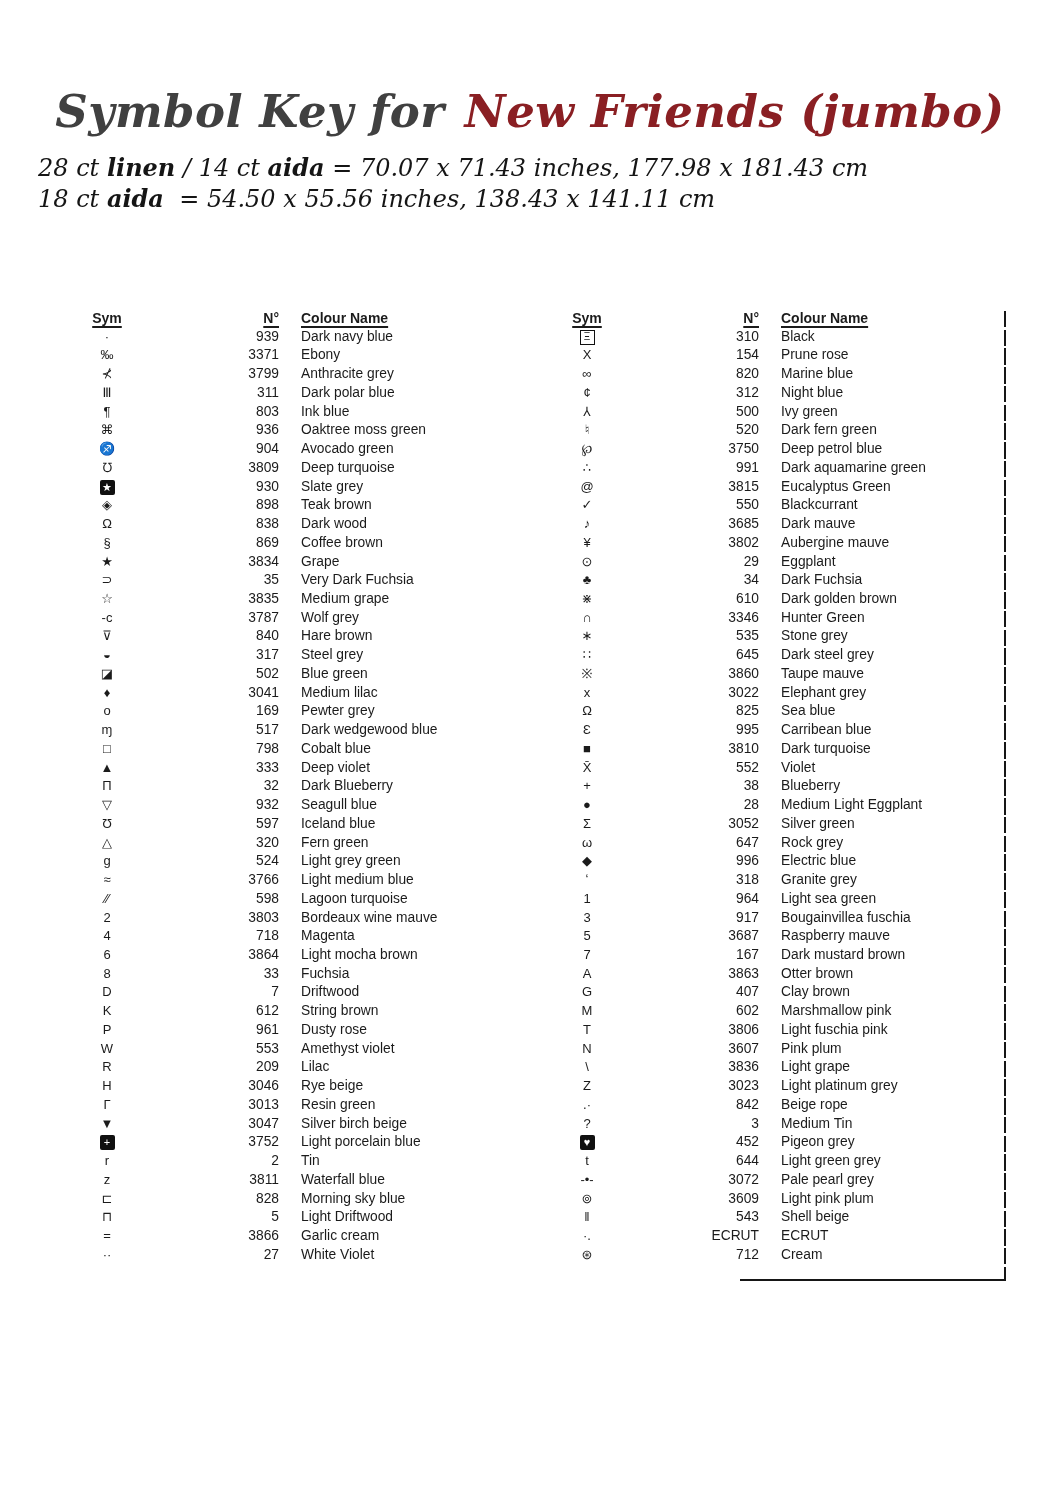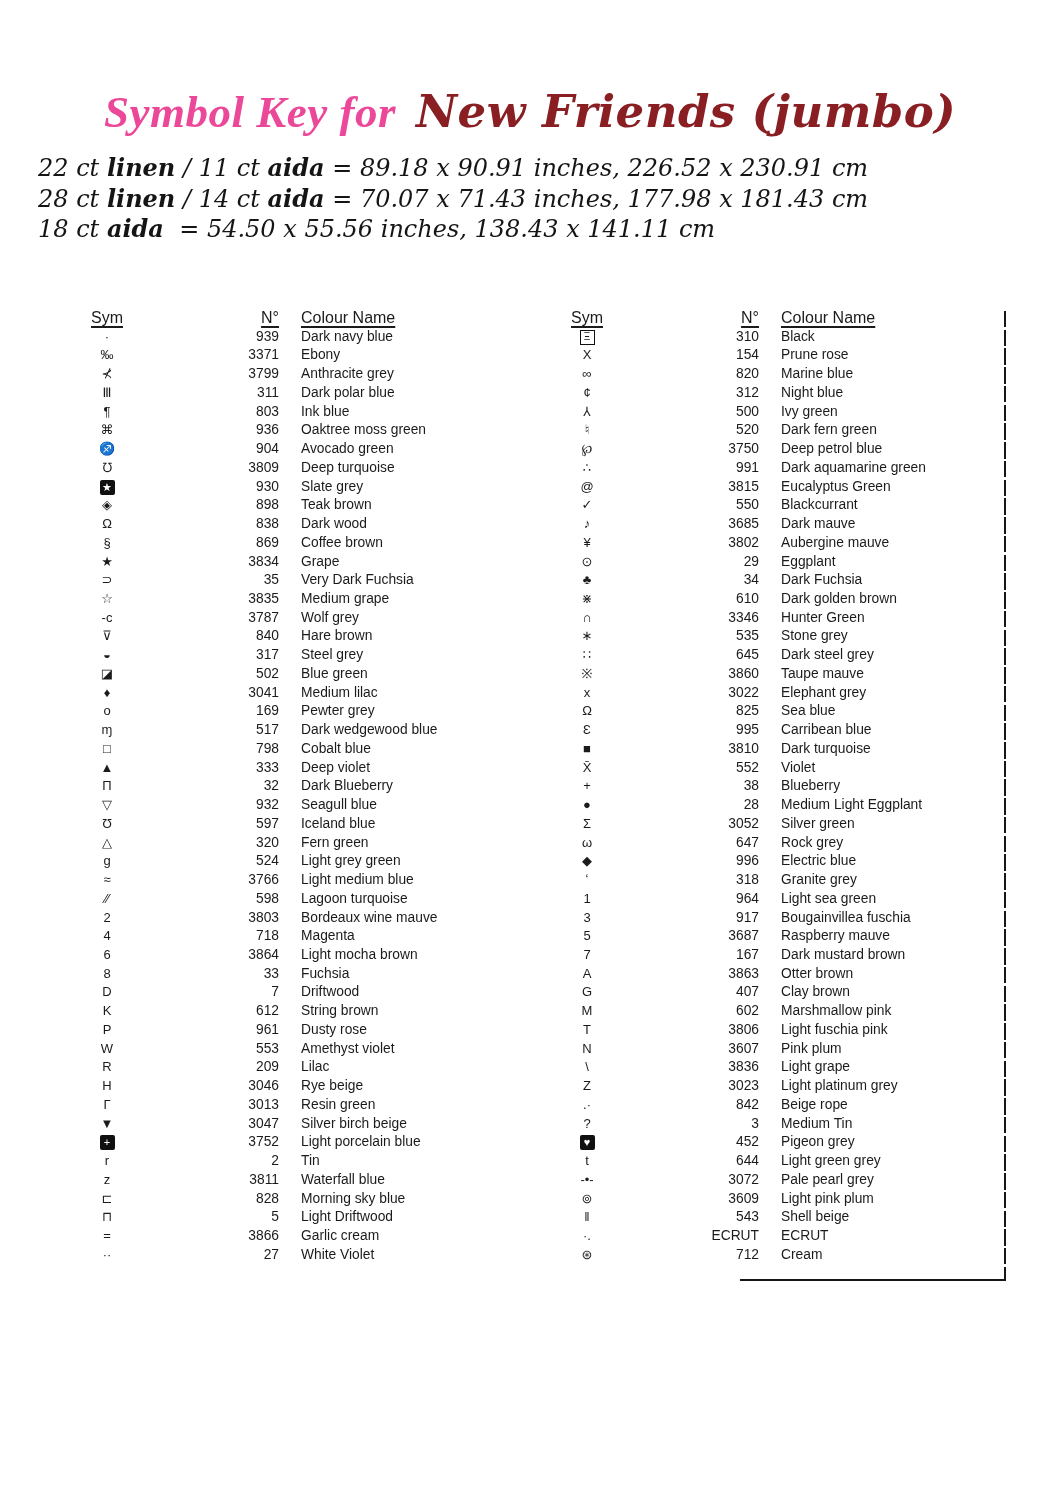--- a/index.html
+++ b/index.html
@@ -5,37 +5,37 @@
   html,body{margin:0;padding:0;}
   body{
     width:1060px;height:1500px;position:relative;background:#ffffff;
     font-family:"Liberation Sans",sans-serif;color:#1b1b1b;overflow:hidden;
   }
   .title-row{
     position:absolute;top:86px;left:0;width:1060px;text-align:center;
     font-family:"DejaVu Serif",serif;font-style:italic;font-weight:bold;
     font-size:45px;line-height:52px;white-space:nowrap;letter-spacing:0.5px;
   }
-  .title-black{color:#ec4899;font-family:Liberation Serif, serif;}
+  .title-black{color:#404040;}
   .title-red{margin-left:20px;font-style:italic;}
   .fabric{
     position:absolute;left:38px;top:153px;width:990px;
     font-family:"DejaVu Serif",serif;font-style:italic;font-size:24px;
     line-height:30.5px;color:#151515;
   }
   .fabric .fline{white-space:pre;}
   .fabric b{font-weight:bold;}
   .tbl{position:absolute;top:309px;font-size:13.8px;}
   .tbl-left{left:62px;width:470px;}
   .tbl-right{left:542px;width:462px;}
   .hdr-row,.row{
     display:grid;grid-template-columns:90px 105px 1fr;column-gap:22px;
     height:18.74px;line-height:18.74px;align-items:center;
   }
-  .hdr-row{font-weight:normal;font-size:16px;}
+  .hdr-row{font-weight:bold;font-size:14px;}
   .hdr-row span{text-decoration:underline;text-underline-offset:3px;text-decoration-thickness:1.5px;}
   .cell{display:block;overflow:visible;white-space:nowrap;}
   .sym{text-align:center;font-size:13px;}
   .num{text-align:right;}
   .name{text-align:left;}
   .hdr-sym{text-align:center;}
   .hdr-num{text-align:right;}
   .hdr-name{text-align:left;}
   .sym .inv{
     display:inline-block;background:#101010;color:#ffffff;width:15px;height:15px;
@@ -52,21 +52,20 @@
   .bottom-rule{position:absolute;left:740px;top:1279px;width:266px;height:2px;background:#161616;}
 </style>
 </head>
 <body>
 
 <div class="title-row">
   <span class="title-black">Symbol Key for</span><span class="title-red" style="color: rgb(138, 31, 35);">New Friends (jumbo)</span>
 </div>
 
 <div class="fabric">
-    <div class="fline"><span>22 ct </span><b>linen</b><span> / 11 ct </span><b>aida</b><span> = 89.18 x 90.91 inches, 226.52 x 230.91 cm</span></div>
     <div class="fline"><span>28 ct </span><b>linen</b><span> / 14 ct </span><b>aida</b><span> = 70.07 x 71.43 inches, 177.98 x 181.43 cm</span></div>
     <div class="fline"><span>18 ct </span><b>aida</b><span>&nbsp; = 54.50 x 55.56 inches, 138.43 x 141.11 cm</span></div>
   </div>
 
 <div class="tbl tbl-left">
   <div class="hdr-row">
     <span class="cell hdr-sym">Sym</span>
     <span class="cell hdr-num">N°</span>
     <span class="cell hdr-name">Colour Name</span>
   </div>

